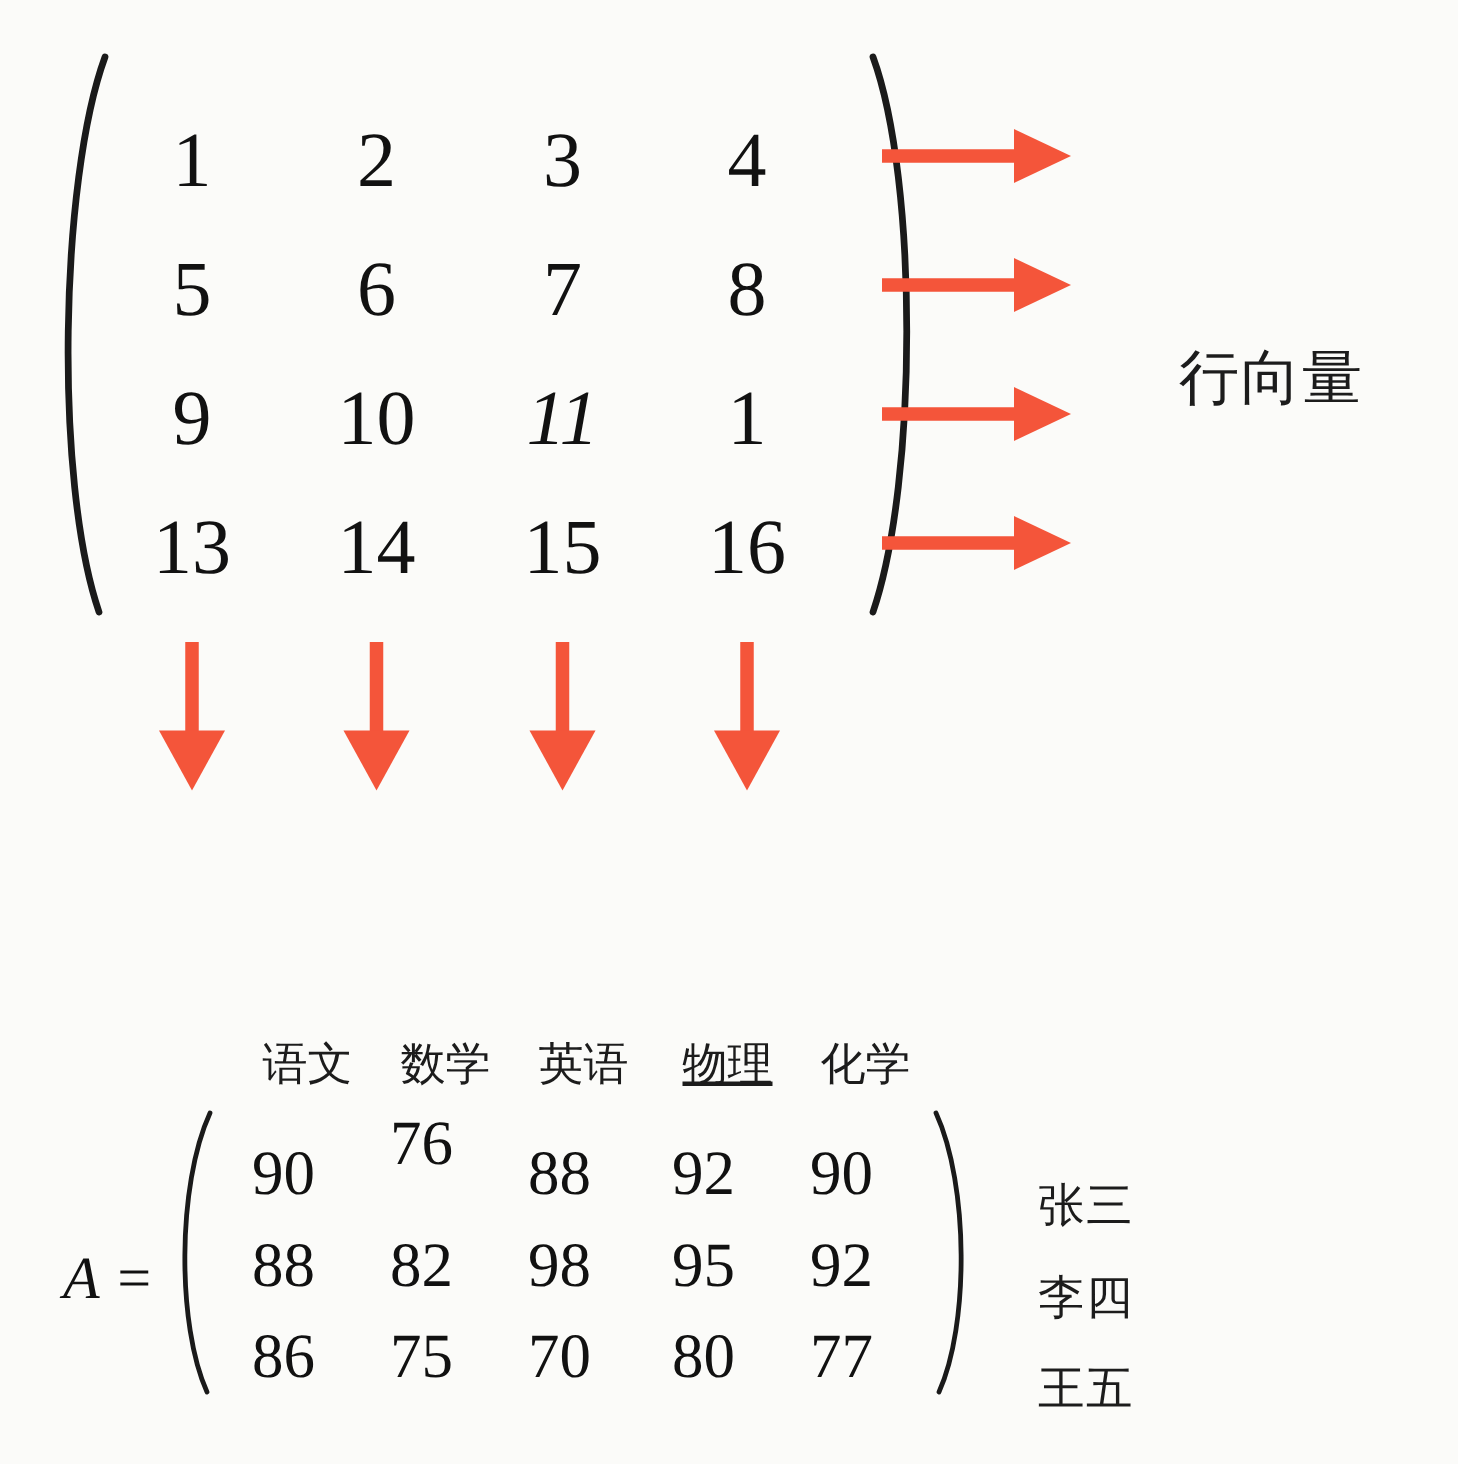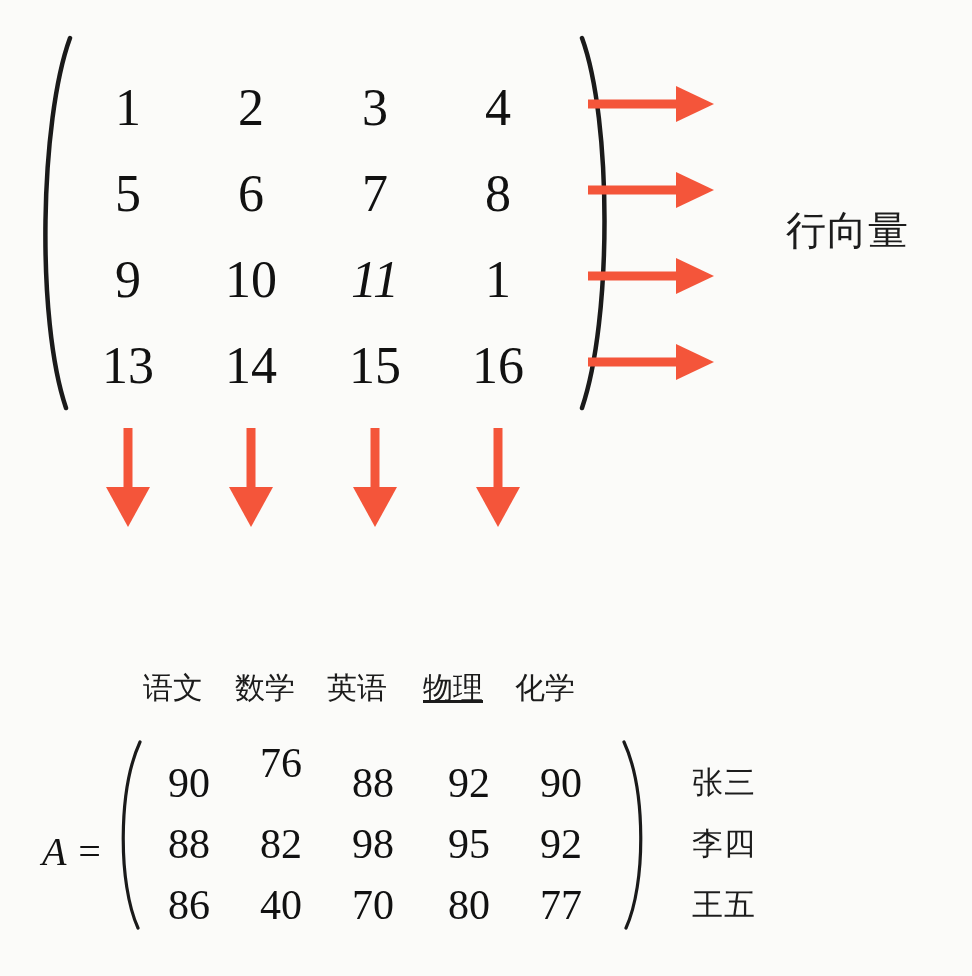--- a/index.html
+++ b/index.html
@@ -48,23 +48,24 @@
     color: #111111;
     white-space: nowrap;
   }
 
   
   .cjk {
     font-family: "DejaVu Sans", "Liberation Sans", sans-serif;
     color: #1c1c1c;
     white-space: nowrap;
     line-height: 1;
+    margin-top: 22px;
   }
   .cjk-big   { font-size: 40px; letter-spacing: 1px; }
-  .cjk-head  { font-size: 30px; letter-spacing: 0px; text-align: left; width: 92px; }
+  .cjk-head  { font-size: 30px; letter-spacing: 0px; text-align: right; width: 92px; }
   .cjk-name  { font-size: 31px; letter-spacing: 1px; }
 
   
   svg.overlay {
     position: absolute;
     left: 0;
     top: 0;
     width: 972px;
     height: 976px;
     pointer-events: none;
@@ -168,21 +169,21 @@
     <div class="abs num bot-num" style="left:430px; top:762px;">92</div>
     <div class="abs num bot-num" style="left:522px; top:762px;">90</div>
 
     <div class="abs num bot-num" style="left:150px; top:823px;">88</div>
     <div class="abs num bot-num" style="left:242px; top:823px;">82</div>
     <div class="abs num bot-num" style="left:334px; top:823px;">98</div>
     <div class="abs num bot-num" style="left:430px; top:823px;">95</div>
     <div class="abs num bot-num" style="left:522px; top:823px;">92</div>
 
     <div class="abs num bot-num" style="left:150px; top:884px;">86</div>
-    <div class="abs num bot-num" style="left:242px; top:884px;">40</div>
+    <div class="abs num bot-num" style="left:242px; top:884px;">75</div>
     <div class="abs num bot-num" style="left:334px; top:884px;">70</div>
     <div class="abs num bot-num" style="left:430px; top:884px;">80</div>
     <div class="abs num bot-num" style="left:522px; top:884px;">77</div>
 
     <div class="abs cjk cjk-name" style="left:692px; top:767px;">张三</div>
     <div class="abs cjk cjk-name" style="left:692px; top:828px;">李四</div>
     <div class="abs cjk cjk-name" style="left:692px; top:889px;">王五</div>
   </div>
 
 </div>

